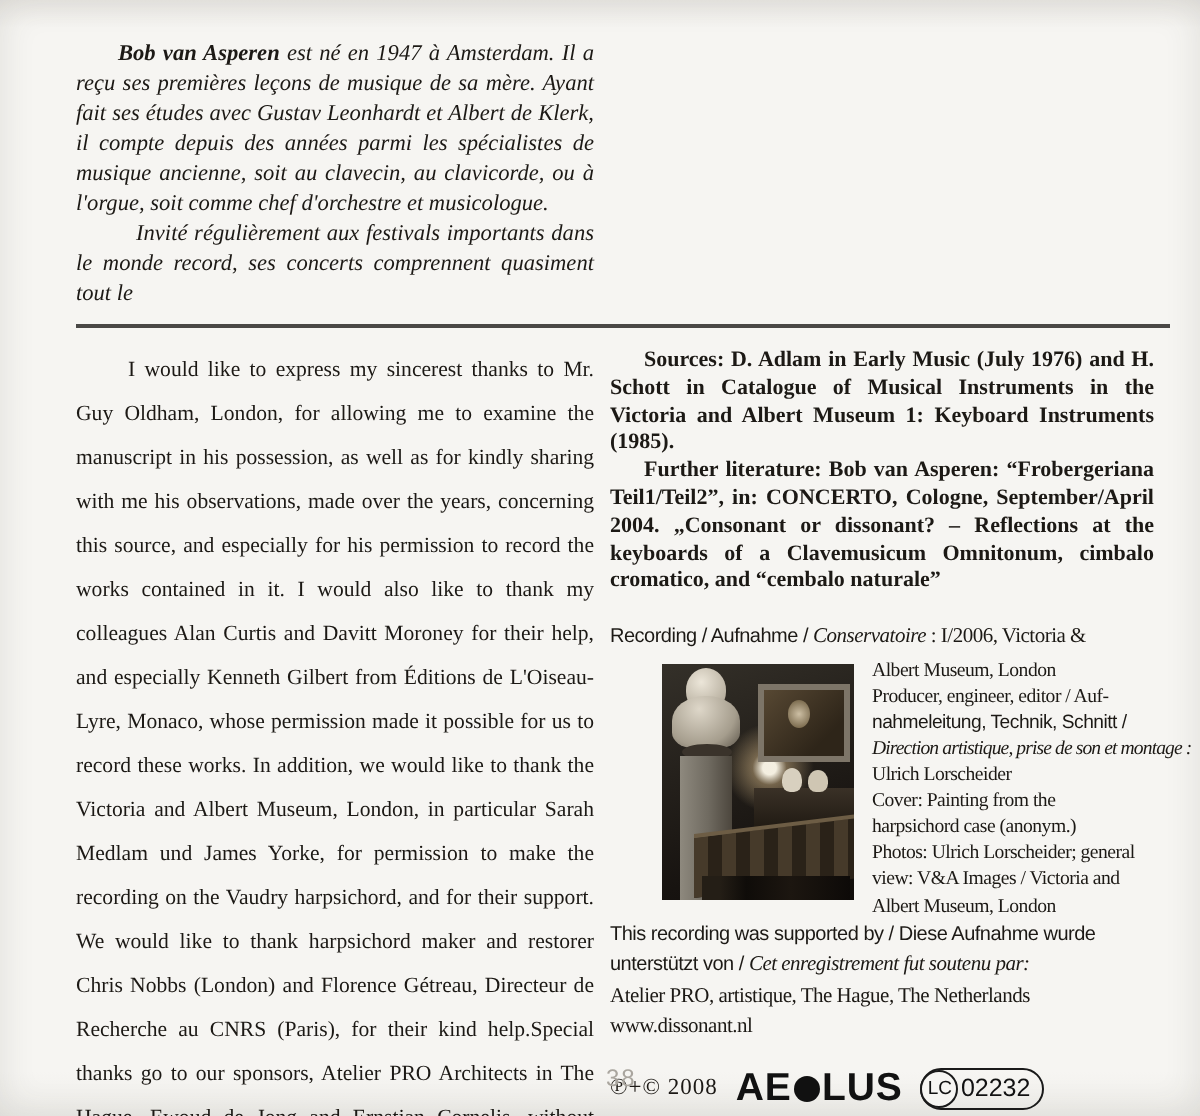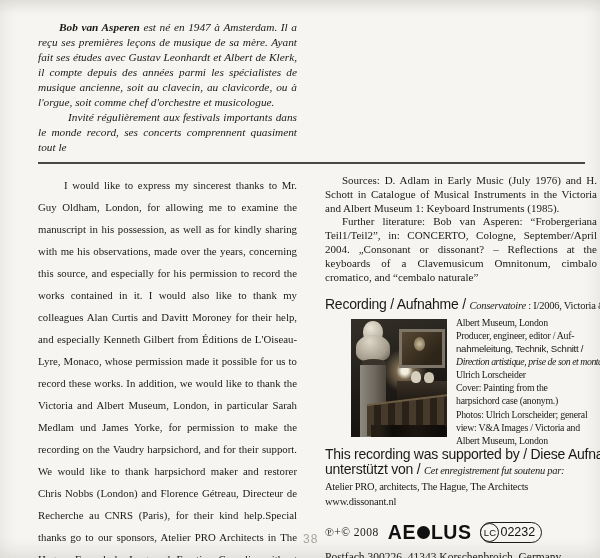--- a/index.html
+++ b/index.html
@@ -7,21 +7,21 @@
     position:relative;
     width:600px;height:558px;
     background:linear-gradient(180deg,#eceae6 0,#f6f5f2 14px,#f6f5f2 96%,#efeeea 100%);
     box-shadow:inset 0 0 18px rgba(60,55,48,.12);
     overflow:hidden;
     box-sizing:border-box;
     padding:20px 15px 0 38px;
     color:#1c1915;
     font-family:"Liberation Serif", serif;
   }
-  .cols{display:flex;gap:28px;}
+  .cols{display:flex;gap:8px;}
   .col-l{width:259px;flex:none;}
   .col-r{width:272px;flex:none;}
   
   .intro p{
     margin:0;
     font-style:italic;
     font-size:11.3px;line-height:15px;
     text-align:justify;
   }
   .intro .ind1{text-indent:21px;}
@@ -29,24 +29,24 @@
   .lead{font-weight:bold;}
   .divider{
     border:none;border-top:2px solid #4a4846;
     margin:7px 0 10px 0;
   }
   
   .main p{margin:0;text-align:justify;}
   .ack{font-size:10.8px;line-height:22px;text-indent:26px;}
   .ack2{font-size:10.8px;line-height:13px;text-indent:26px;margin-top:12px !important;}
   .sig{float:right;margin-right:44px;font-size:10.8px;}
-  .srcp{font-size:11px;line-height:13.8px;text-indent:17px;}
+  .srcp{font-size:11px;line-height:13.8px;text-indent:17px;font-weight:bold;}
   .credits{margin-top:13px;}
   .cr-line{font-size:10.5px;line-height:15.5px;white-space:nowrap;letter-spacing:-.25px;}
-  .sans{font-family:"Liberation Sans", sans-serif;font-size:14px;}
+  .sans{font-family:"Liberation Sans", sans-serif;font-size:10px;}
   .itl{font-style:italic;}
   .cr-row{display:flex;margin-top:2px;}
   .beside{flex:1;padding-left:9px;}
   .beside div{font-size:9.8px;line-height:13.1px;white-space:nowrap;letter-spacing:-.25px;}
   .beside .sans{font-size:9.6px;}
   .beside .cond{letter-spacing:-.45px;}
   
   .photo{
     flex:none;width:96px;height:118px;margin-left:26px;margin-top:3px;
     position:relative;overflow:hidden;
@@ -143,21 +143,21 @@
             <div>Cover: Painting from the</div>
             <div>harpsichord case (anonym.)</div>
             <div>Photos: Ulrich Lorscheider; general</div>
             <div>view: V&amp;A Images / Victoria and</div>
             <div>Albert Museum, London</div>
           </div>
         </div>
 
         <div class="cr-line sans">This recording was supported by / Diese Aufnahme wurde</div>
         <div class="cr-line"><span class="sans">unterstützt von / </span><span class="itl">Cet enregistrement fut soutenu par:</span></div>
-        <div class="cr-line">Atelier PRO, architects, The Hague, The Architects</div>
+        <div class="cr-line">Atelier PRO, artistique, The Hague, The Netherlands</div>
         <div class="cr-line">www.dissonant.nl</div>
       </div>
 
       <div class="publisher">
         <div class="pub-head">
           <span class="copy">℗+© 2008</span>
           <span class="aeolus">
               <span>AE</span>
               <span class="dot"></span>
               <span>LUS</span>

